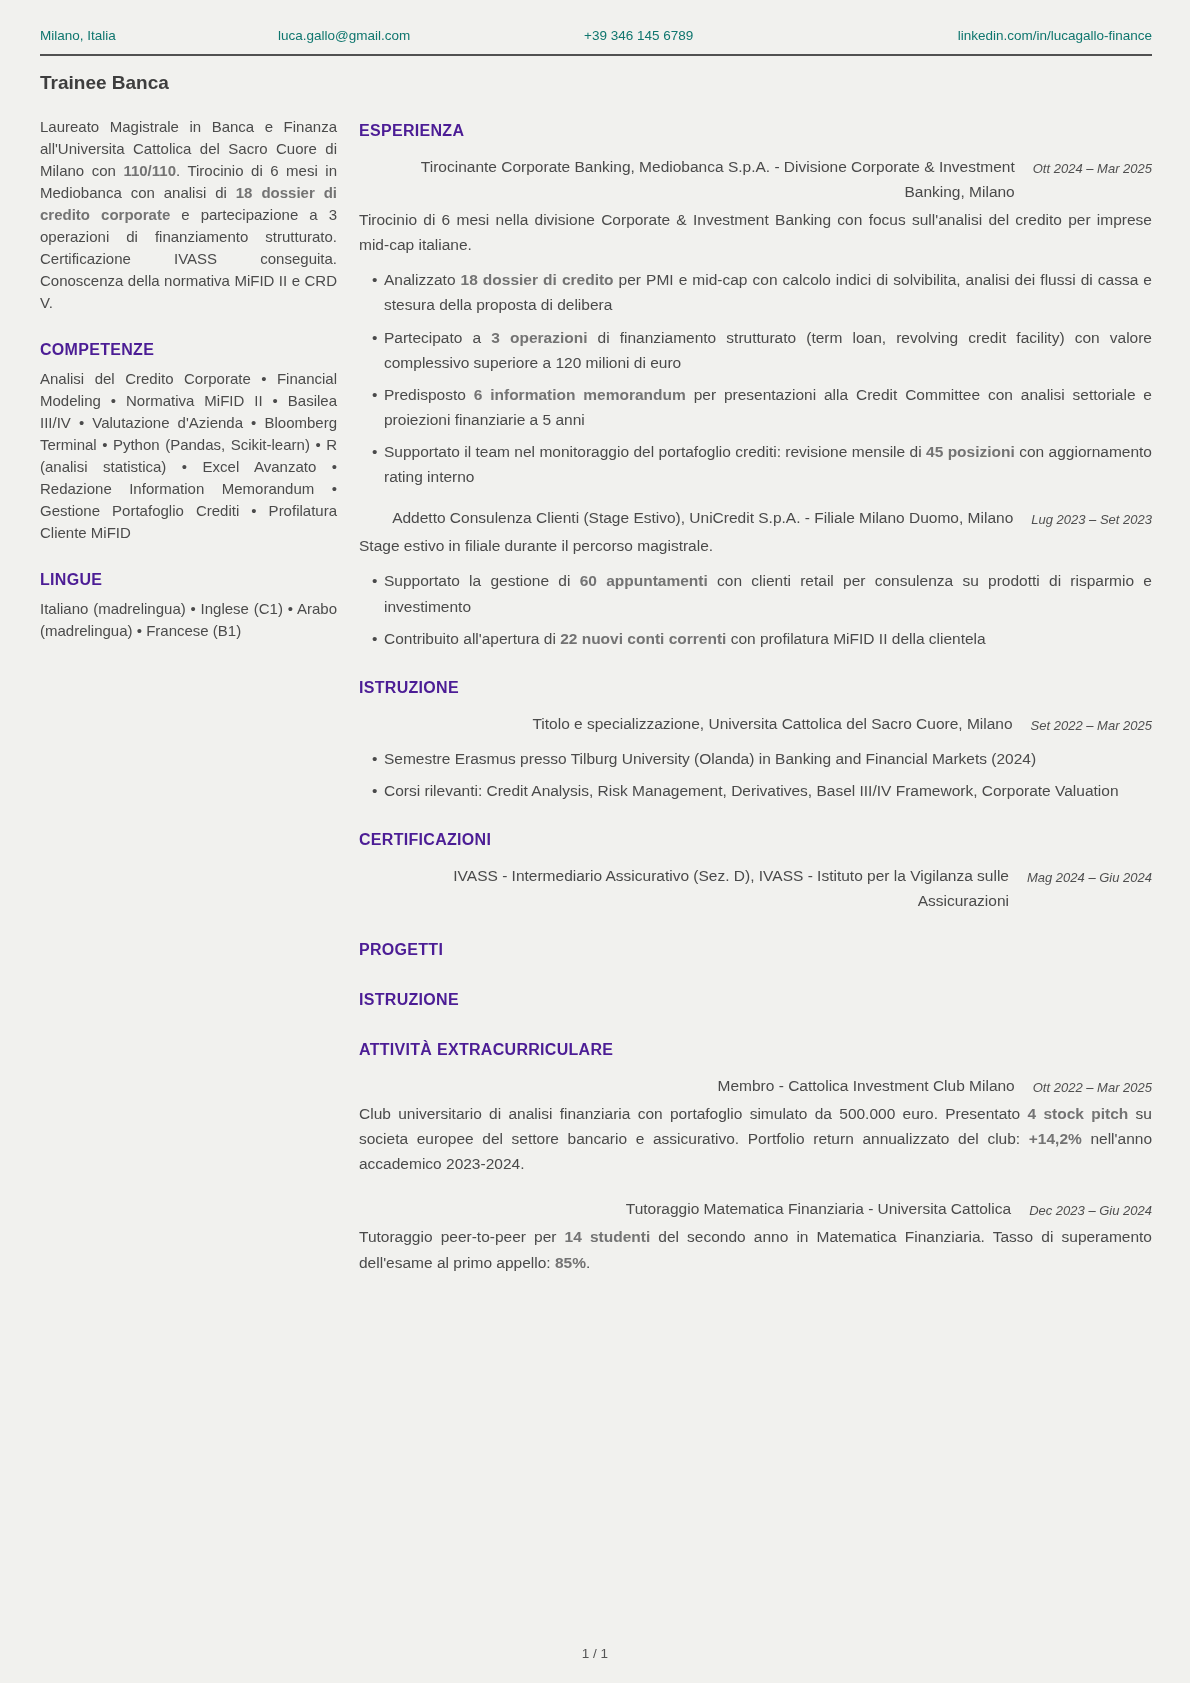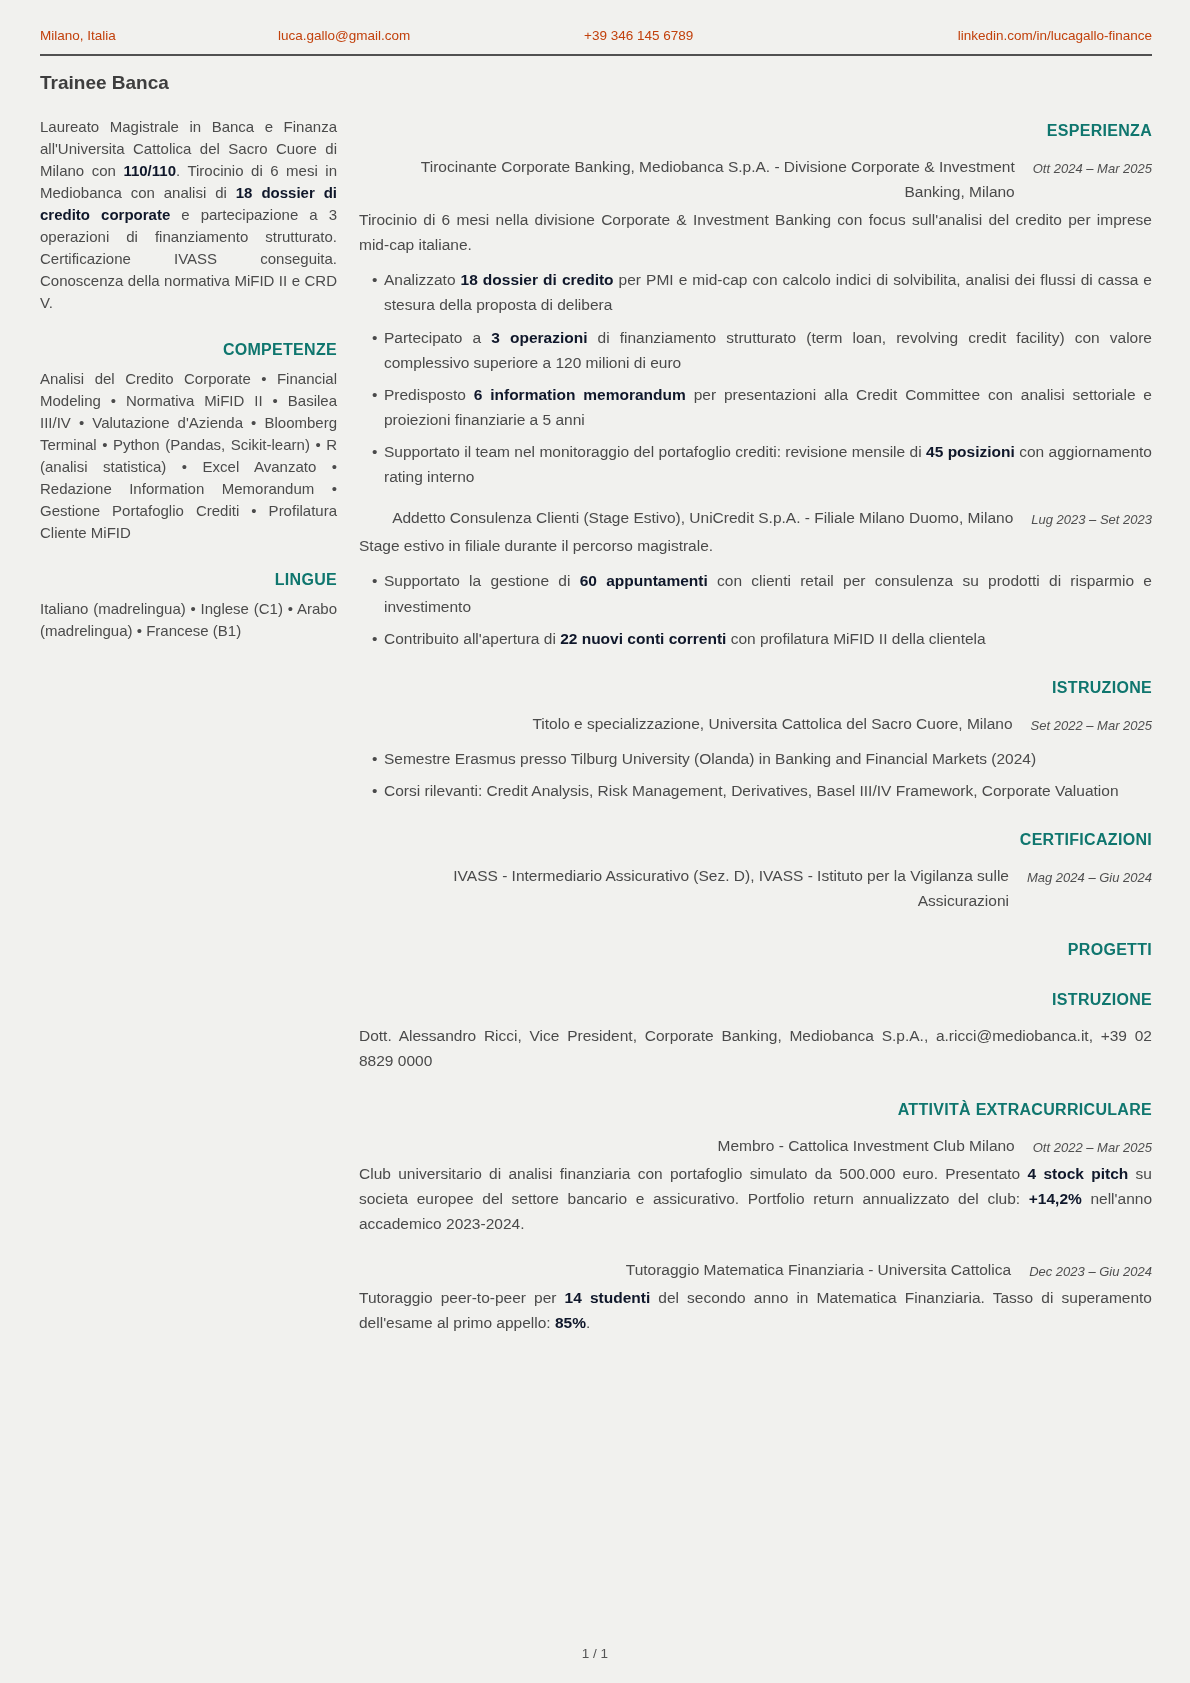--- a/index.html
+++ b/index.html
@@ -14,21 +14,21 @@
     position: absolute; inset: 0;
     padding: 24px 38px 0 40px;
     box-sizing: border-box;
   }
   
   .contact-bar {
     display: grid;
     grid-template-columns: 238px 306px 1fr auto;
     align-items: baseline;
     font-size: 13.5px;
-    color: #c2410c;
+    color: #0f766e;
     padding-top: 4px;
   }
   .contact-bar .right { text-align: center; }
   .rule {
     border: none;
     border-top: 2px solid #515151;
     margin: 11px 0 0;
   }
   
   .name {
@@ -54,26 +54,25 @@
   }
   .left-col p { margin: 0; text-align: justify; }
   .left-col .sec-h { margin: 24px 0 6px; }
   .right-col {
     flex: 1; min-width: 0;
     font-size: 15.5px; line-height: 1.62;
   }
   .sec-h {
     font-size: 16px; font-weight: 700;
     letter-spacing: 0.3px;
-    color: #0f766e;
+    color: #4c1d95;
     margin: 24px 0 10px;
-    text-align: right;
   }
   .right-col .sec:first-child .sec-h { margin-top: 2px; }
-  b, .seg-b { font-weight: 700; color: #0f172a; }
+  b, .seg-b { font-weight: 700; color: #737373; }
   .entry { margin: 0 0 16px; }
   .entry:last-child { margin-bottom: 0; }
   .entry-head { display: flex; align-items: flex-start; }
   .entry-title { flex: 1; padding-right: 18px; text-align: right; }
   .entry-date {
     white-space: nowrap;
     font-style: italic;
     font-size: 13px;
     color: #4f4f4f;
     padding-top: 4px;
@@ -181,21 +180,20 @@
           </div>
         </article>
       </section>
 
       <section class="sec">
         <h3 class="sec-h">PROGETTI</h3>
       </section>
 
       <section class="sec">
         <h3 class="sec-h">ISTRUZIONE</h3>
-        <p class="para">Dott. Alessandro Ricci, Vice President, Corporate Banking, Mediobanca S.p.A., a.ricci@mediobanca.it, +39 02 8829 0000</p>
       </section>
 
       <section class="sec">
         <h3 class="sec-h">ATTIVITÀ EXTRACURRICULARE</h3>
 
         <article class="entry">
           <div class="entry-head">
             <div class="entry-title">Membro - Cattolica Investment Club Milano</div>
             <div class="entry-date">Ott 2022 – Mar 2025</div>
           </div>

